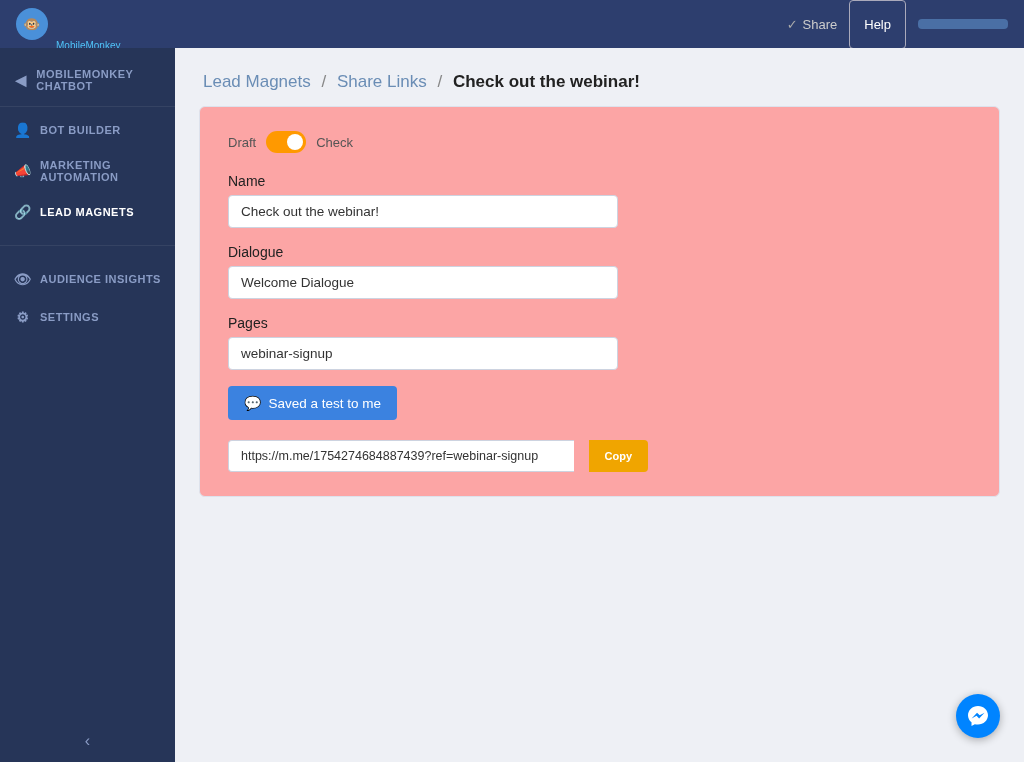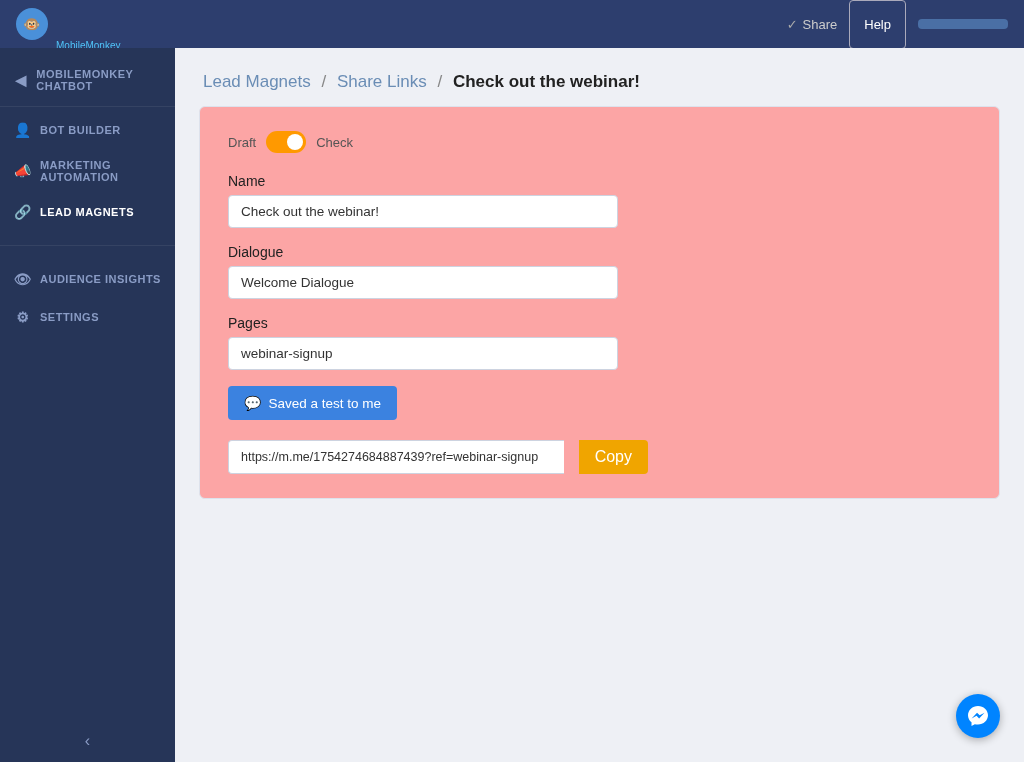--- a/index.html
+++ b/index.html
@@ -258,23 +258,23 @@
       color: #333;
       outline: none;
       background: white;
     }
     .copy-btn {
       background: #f0a500;
       color: white;
       border: none;
       padding: 8px 16px;
       border-radius: 0 4px 4px 0;
-      font-size: 16px;
-      cursor: pointer;
-      font-weight: 400;
+      font-size: 11px;
+      cursor: pointer;
+      font-weight: 700;
     }
 
     
     .messenger-fab {
       position: fixed;
       bottom: 24px;
       right: 24px;
       width: 44px;
       height: 44px;
       background: #0084ff;

